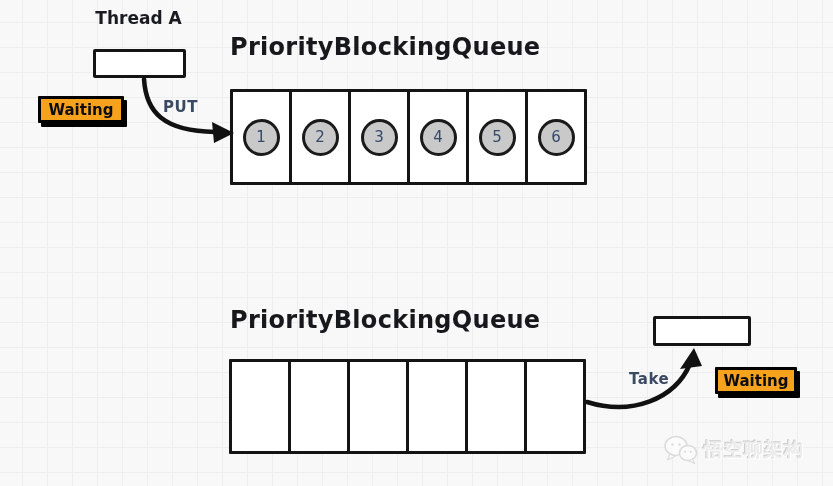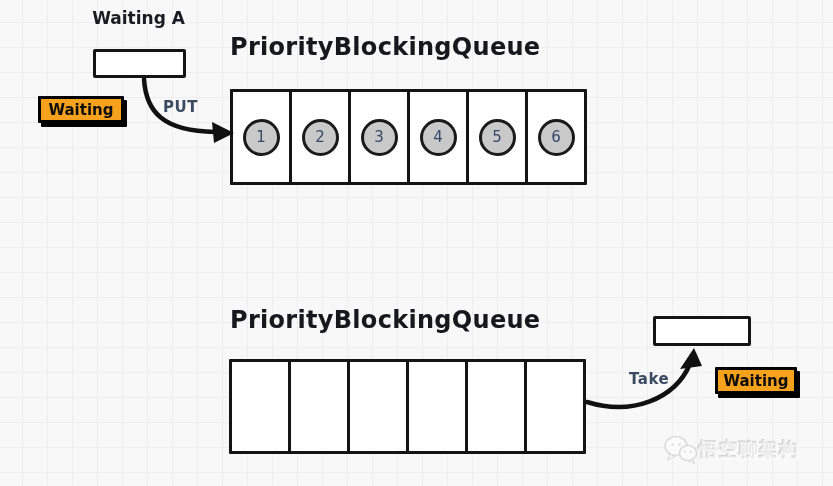--- a/index.html
+++ b/index.html
@@ -54,32 +54,32 @@
     width:31px; height:31px; border-radius:50%;
     background: var(--slot-circle-fill, #c9c9c9);
     border:3px solid #1a1a1a;
     display:flex; align-items:center; justify-content:center;
     font-size:15px; font-weight:500;
     color: var(--slot-number, #35496b);
   }
   .arrows { position:absolute; left:0; top:0; pointer-events:none; }
   .watermark {
     position:absolute; left:663px; top:434px;
-    display:flex; align-items:center; 
+    display:flex; align-items:center; gap:5px;
     color: var(--watermark-gray, #e9e9e9);
     font-size:19px; font-weight:700; letter-spacing:1px;
     text-shadow: 1px 1px 0 #ffffff, -1px -1px 0 #cccccc;
   }
 </style>
 </head>
 <body>
 
 <div class="canvas">
 
-  <div class="thread-label" style="left:86px; top:8px; width:105px;">Waiting A</div>
+  <div class="thread-label" style="left:86px; top:8px; width:105px;">Thread A</div>
 
   <div class="thread-box" style="left:93px; top:49px; width:93px; height:29px;"></div>
 
   <div class="badge" style="left:38px; top:96px; width:86px; height:27px;">Waiting</div>
 
   <div class="action-label" style="left:163px; top:98px;">PUT</div>
 
   <div class="queue-title" style="left:230px; top:33px; width:358px;">PriorityBlockingQueue</div>
 
   <div class="queue" style="left:230px; top:89px; width:357px; height:96px;">

